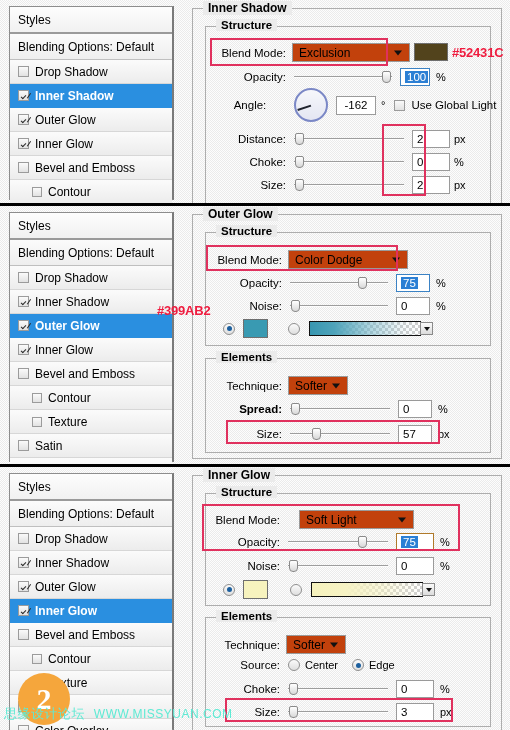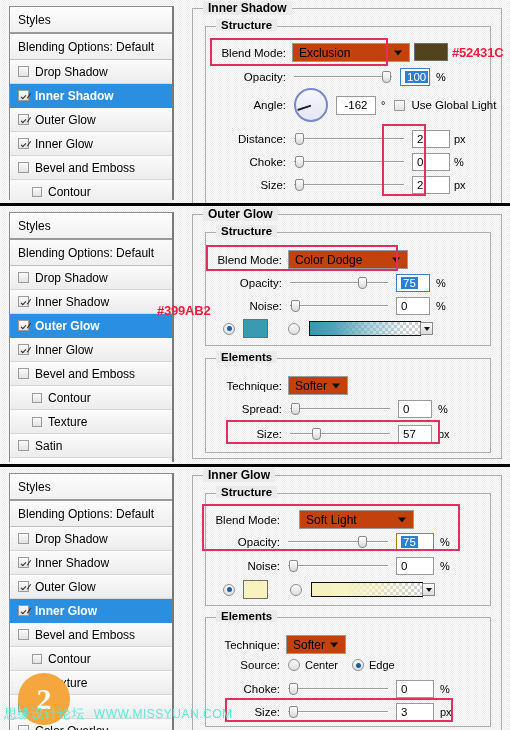--- a/index.html
+++ b/index.html
@@ -318,21 +318,21 @@
       <i class="track"></i>
       <i class="knob" style="left:88px;"></i>
     </span>
     <span class="numbox" style="width:30px; margin-left:8px; border-color:#3b82c4;">
       <span class="selval">100</span>
     </span>
     <span style="margin-left:6px;">%</span>
   </div>
 
   <div class="row" style="left:214px; top:88px;">
-    <span class="lbl" style="width:72px;">Angle:</span>
+    <span class="lbl" style="width:72px;text-align:center;">Angle:</span>
     <span class="dial" style="margin-left:8px;">
       <i class="needle" style="transform:rotate(162deg);"></i>
     </span>
     <span class="numbox" style="width:40px; height:19px; margin-left:8px; justify-content:center;">
       <span>-162</span>
     </span>
     <span style="margin-left:5px;">°</span>
     <span class="cb" style="margin-left:9px;"></span>
     <span style="font-size:11.5px;">Use Global Light</span>
   </div>
@@ -485,21 +485,21 @@
 
   <div class="row" style="left:210px; top:170px;">
     <span class="lbl" style="width:72px;">Technique:</span>
     <span class="combo" style="width:60px; margin-left:6px;">
       <span>Softer</span>
       <i class="arrow"></i>
     </span>
   </div>
 
   <div class="row" style="left:210px; top:194px;">
-    <span class="lbl" style="width:72px;">Spread:</span>
+    <span class="lbl" style="width:72px;font-weight:bold;">Spread:</span>
     <span class="slider" style="width:100px; margin-left:8px;">
       <i class="track"></i>
       <i class="knob" style="left:1px;"></i>
     </span>
     <span class="numbox" style="width:34px; margin-left:8px;">
       <span>0</span>
     </span>
     <span style="margin-left:6px;">%</span>
   </div>
 

